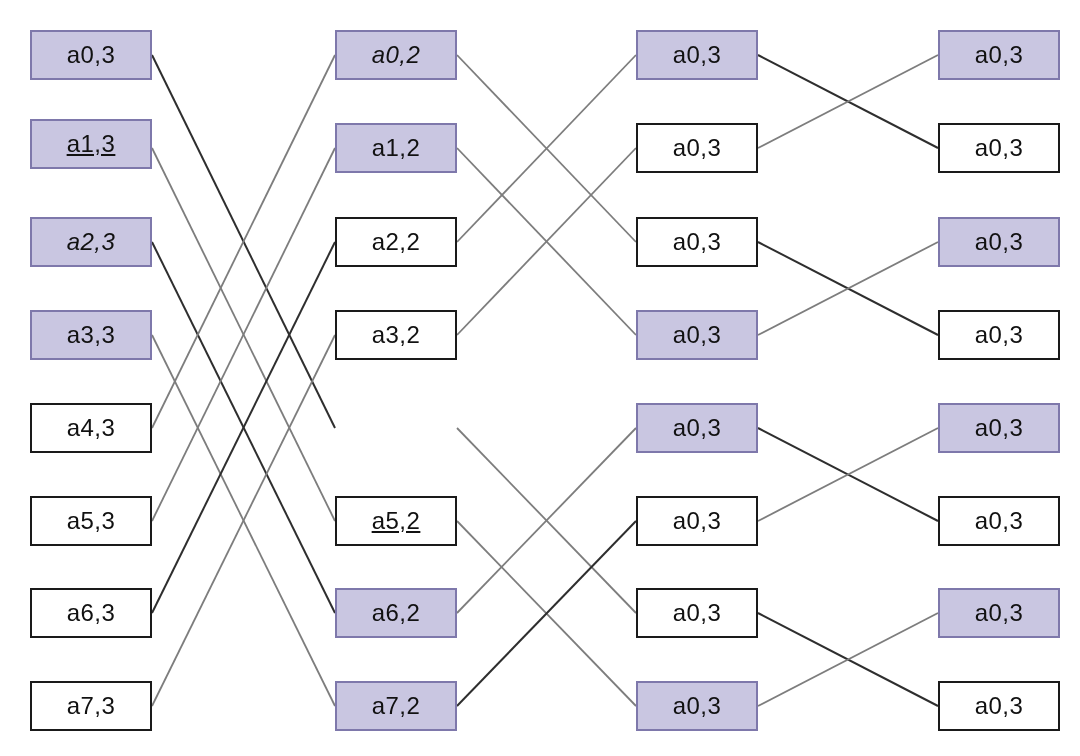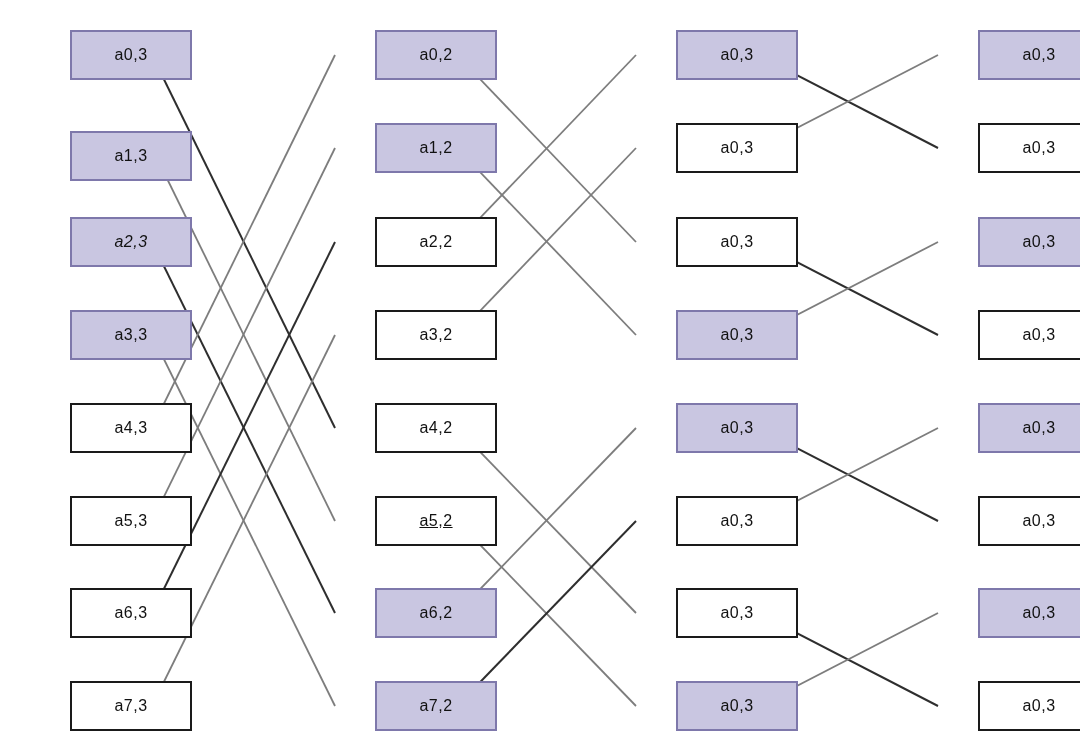--- a/index.html
+++ b/index.html
@@ -23,26 +23,25 @@
     height: 756px;
   }
   .node {
     position: absolute;
     width: 122px;
     height: 50px;
     box-sizing: border-box;
     display: flex;
     align-items: center;
     justify-content: center;
-    font-size: 16px;
+    font-size: 24px;
     letter-spacing: 0.5px;
     background: #ffffff;
     border: 2.5px solid #1a1a1a;
     color: #111111;
-    margin-left: 40px;
   }
   .node.shaded {
     background: #c9c6e1;
     border: 2.5px solid #7e78ab;
   }
 </style>
 </head>
 <body>
 
 <div id="canvas">
@@ -68,55 +67,52 @@
       <line x1="758" y1="242" x2="938" y2="335" stroke="#2e2e2e" stroke-width="2"></line>
       <line x1="758" y1="335" x2="938" y2="242" stroke="#7d7d7d" stroke-width="1.8"></line>
       <line x1="758" y1="428" x2="938" y2="521" stroke="#2e2e2e" stroke-width="2"></line>
       <line x1="758" y1="521" x2="938" y2="428" stroke="#7d7d7d" stroke-width="1.8"></line>
       <line x1="758" y1="613" x2="938" y2="706" stroke="#2e2e2e" stroke-width="2"></line>
       <line x1="758" y1="706" x2="938" y2="613" stroke="#7d7d7d" stroke-width="1.8"></line>
     </svg>
 <div class="node shaded" style="left: 30px; top: 30px;">
       <span>a0,3</span>
     </div>
-    <div class="node shaded" style="left: 30px; top: 131px;">
+    <div class="node shaded" style="left: 30px; top: 119px; text-decoration: underline;">
       <span>a1,3</span>
     </div>
     <div class="node shaded" style="left: 30px; top: 217px; font-style: italic;">
       <span>a2,3</span>
     </div>
     <div class="node shaded" style="left: 30px; top: 310px; text-align: center;">
       <span>a3,3</span>
     </div>
     <div class="node" style="left: 30px; top: 403px;">
       <span>a4,3</span>
     </div>
     <div class="node" style="left: 30px; top: 496px;">
       <span>a5,3</span>
     </div>
     <div class="node" style="left: 30px; top: 588px; justify-content: center;">
       <span>a6,3</span>
     </div>
     <div class="node" style="left: 30px; top: 681px; text-align: right;">
       <span>a7,3</span>
     </div>
-    <div class="node shaded" style="left: 335px; top: 30px;">
+    <div class="node shaded" style="left: 335px; top: 30px; font-style: italic;">
       <span>a0,2</span>
     </div>
     <div class="node shaded" style="left: 335px; top: 123px;">
       <span>a1,2</span>
     </div>
     <div class="node" style="left: 335px; top: 217px;">
       <span>a2,2</span>
     </div>
     <div class="node" style="left: 335px; top: 310px;">
       <span>a3,2</span>
-    </div>
-    <div class="node" style="left: 335px; top: 403px;">
-      <span>a4,2</span>
     </div>
     <div class="node" style="left: 335px; top: 496px; text-decoration: underline;">
       <span>a5,2</span>
     </div>
     <div class="node shaded" style="left: 335px; top: 588px;">
       <span>a6,2</span>
     </div>
     <div class="node shaded" style="left: 335px; top: 681px; text-align: center;">
       <span>a7,2</span>
     </div>

